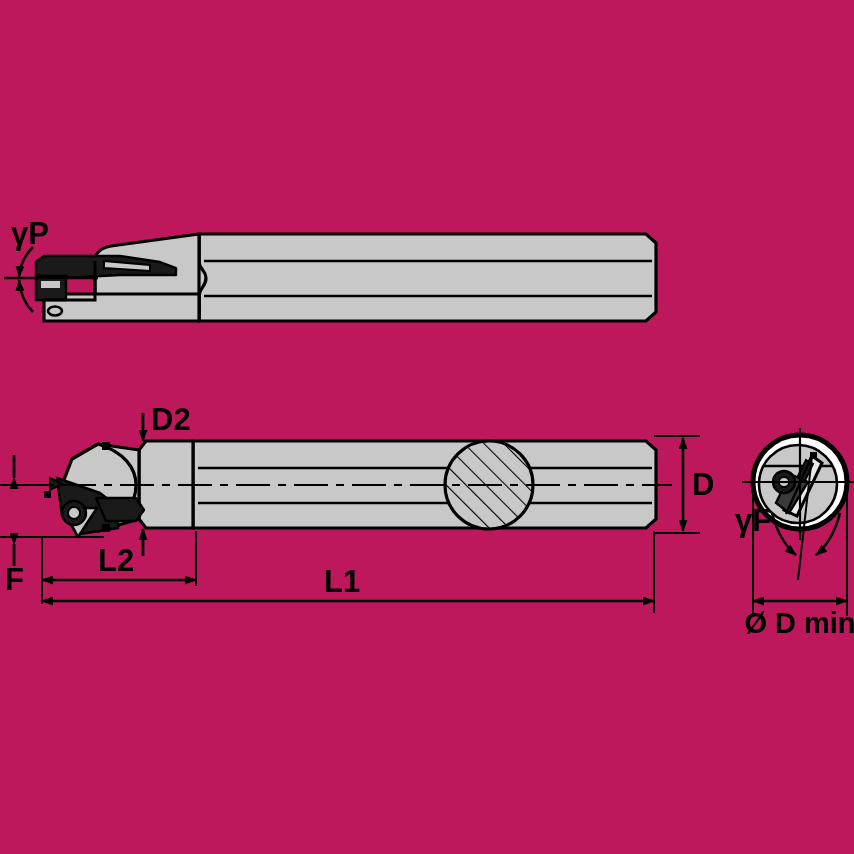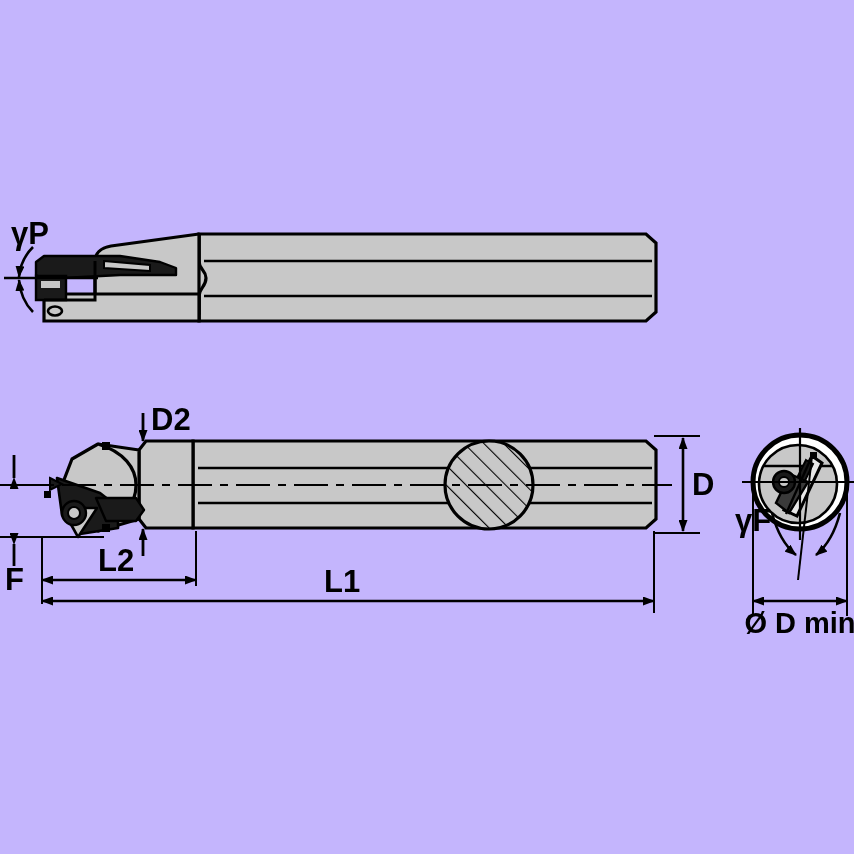--- a/index.html
+++ b/index.html
@@ -4,21 +4,21 @@
 <style>
   html, body {
     margin: 0;
     padding: 0;
     background: #ffffff;
   }
   #page {
     position: relative;
     width: 854px;
     height: 854px;
-    background: #c4b5fd;
+    background: #be185d;
     overflow: hidden;
     font-family: "Liberation Sans", sans-serif;
   }
   #drawing {
     position: absolute;
     left: 0;
     top: 0;
     width: 854px;
     height: 854px;
   }

